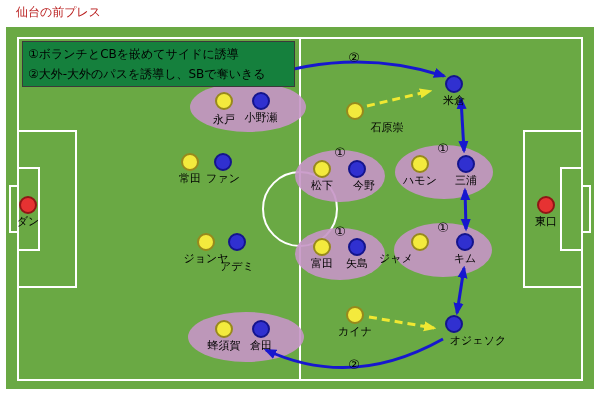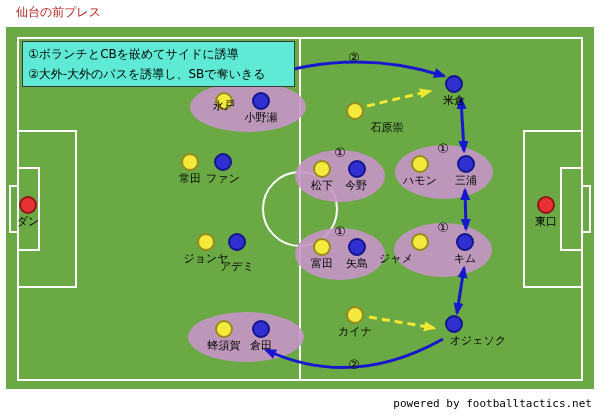--- a/index.html
+++ b/index.html
@@ -6,21 +6,21 @@
   body{width:600px;height:417px;font-family:"DejaVu Sans",sans-serif}
   :root{
     --c-pitch:#6aa944; --c-yellow:#f3ea3d; --c-blue:#3030d0;
     --c-red:#e63232; --c-highlight:#c795c7;
   }
   .stage{position:relative;width:600px;height:417px;background:#fff;overflow:hidden}
   .title{position:absolute;left:16px;top:4px;font-size:12px;color:#b91c1c;z-index:5}
   #pitch-svg{position:absolute;left:0;top:0;z-index:1}
   .annotation{
     position:absolute;left:22px;top:41px;width:273px;height:46px;box-sizing:border-box;
-    background:#5eead4;border:1px solid #3a3a3a;font-size:12px;line-height:20px;
+    background:#15803d;border:1px solid #3a3a3a;font-size:12px;line-height:20px;
     padding:2px 5px;white-space:nowrap;overflow:hidden;color:#000;z-index:4
   }
   #players,#markers{position:absolute;left:0;top:0;width:600px;height:417px;z-index:3;pointer-events:none}
   .player{position:absolute;width:18px;height:18px;border-radius:50%;box-sizing:border-box;
     border:2px solid #000;pointer-events:auto}
   .player.yellow{background:var(--c-yellow);border-color:#97891c}
   .player.blue{background:var(--c-blue);border-color:#14148c}
   .player.red{background:var(--c-red);border-color:#8f1616}
   .player-label{position:absolute;transform:translateX(-50%);font-size:11px;line-height:13px;
     color:#000;white-space:nowrap}
@@ -78,35 +78,35 @@
       </g>
   </svg>
 
   <div class="annotation">
     <div>①ボランチとCBを嵌めてサイドに誘導</div>
     <div>②大外-大外のパスを誘導し、SBで奪いきる</div>
   </div>
 
   <div id="players">
       <div class="player yellow" style="left: 215px; top: 92px;"></div>
-      <div class="player-label" style="left: 224px; top: 99px;">永戸</div>
+      <div class="player-label" style="left: 224px; top: 114px; font-family: Liberation Mono, monospace;">永戸</div>
       <div class="player blue" style="left: 252px; top: 92px;"></div>
       <div class="player-label" style="left: 261px; top: 111px;">小野瀬</div>
       <div class="player yellow" style="left: 346px; top: 102px;"></div>
       <div class="player-label" style="left: 355px; top: 121px; margin-left: 32px;">石原崇</div>
       <div class="player blue" style="left: 445px; top: 75px;"></div>
       <div class="player-label" style="left: 454px; top: 94px;">米倉</div>
       <div class="player yellow" style="left: 181px; top: 153px;"></div>
       <div class="player-label" style="left: 190px; top: 172px;">常田</div>
       <div class="player blue" style="left: 214px; top: 153px;"></div>
       <div class="player-label" style="left: 223px; top: 172px;">ファン</div>
       <div class="player yellow" style="left: 313px; top: 160px;"></div>
       <div class="player-label" style="left: 322px; top: 179px;">松下</div>
       <div class="player blue" style="left: 348px; top: 160px;"></div>
-      <div class="player-label" style="left: 356px; top: 179px;">今野</div>
+      <div class="player-label" style="left: 364px; top: 179px;">今野</div>
       <div class="player yellow" style="left: 411px; top: 155px;"></div>
       <div class="player-label" style="left: 420px; top: 174px;">ハモン</div>
       <div class="player blue" style="left: 457px; top: 155px;"></div>
       <div class="player-label" style="left: 466px; top: 174px;">三浦</div>
       <div class="player red" style="left: 19px; top: 196px;"></div>
       <div class="player-label" style="left: 28px; top: 215px;">ダン</div>
       <div class="player red" style="left: 537px; top: 196px;"></div>
       <div class="player-label" style="left: 546px; top: 215px;">東口</div>
       <div class="player yellow" style="left: 197px; top: 233px;"></div>
       <div class="player-label" style="left: 206px; top: 252px;">ジョンヤ</div>
@@ -131,14 +131,13 @@
     </div>
   <div id="markers">
       <div class="step-marker" style="left: 354px; top: 57px;">②</div>
       <div class="step-marker" style="left: 340px; top: 152px;">①</div>
       <div class="step-marker" style="left: 443px; top: 148px;">①</div>
       <div class="step-marker" style="left: 340px; top: 231px;">①</div>
       <div class="step-marker" style="left: 443px; top: 227px;">①</div>
       <div class="step-marker" style="left: 354px; top: 364px;">②</div>
     </div>
 
-  <div class="footer">powered by footballtactics.net</div>
 </div>
 
 </body></html>

